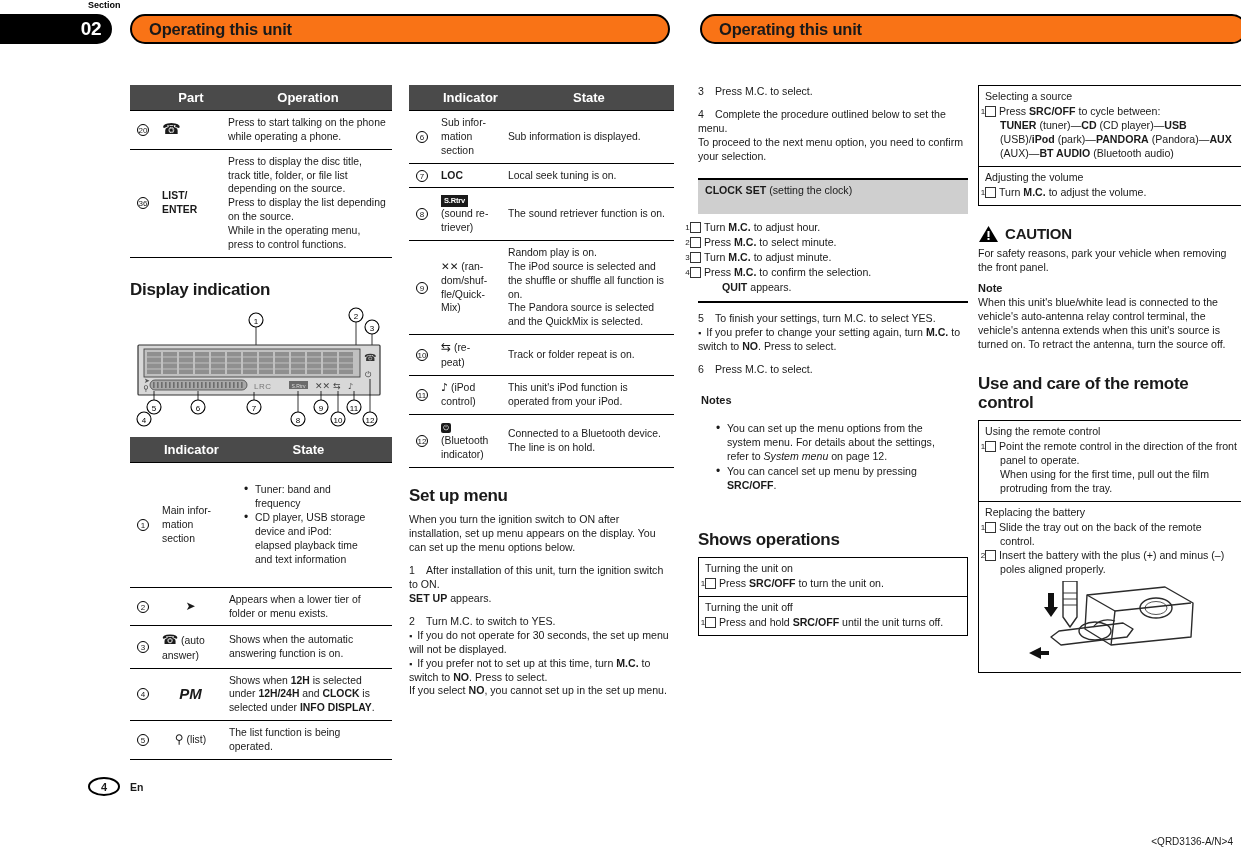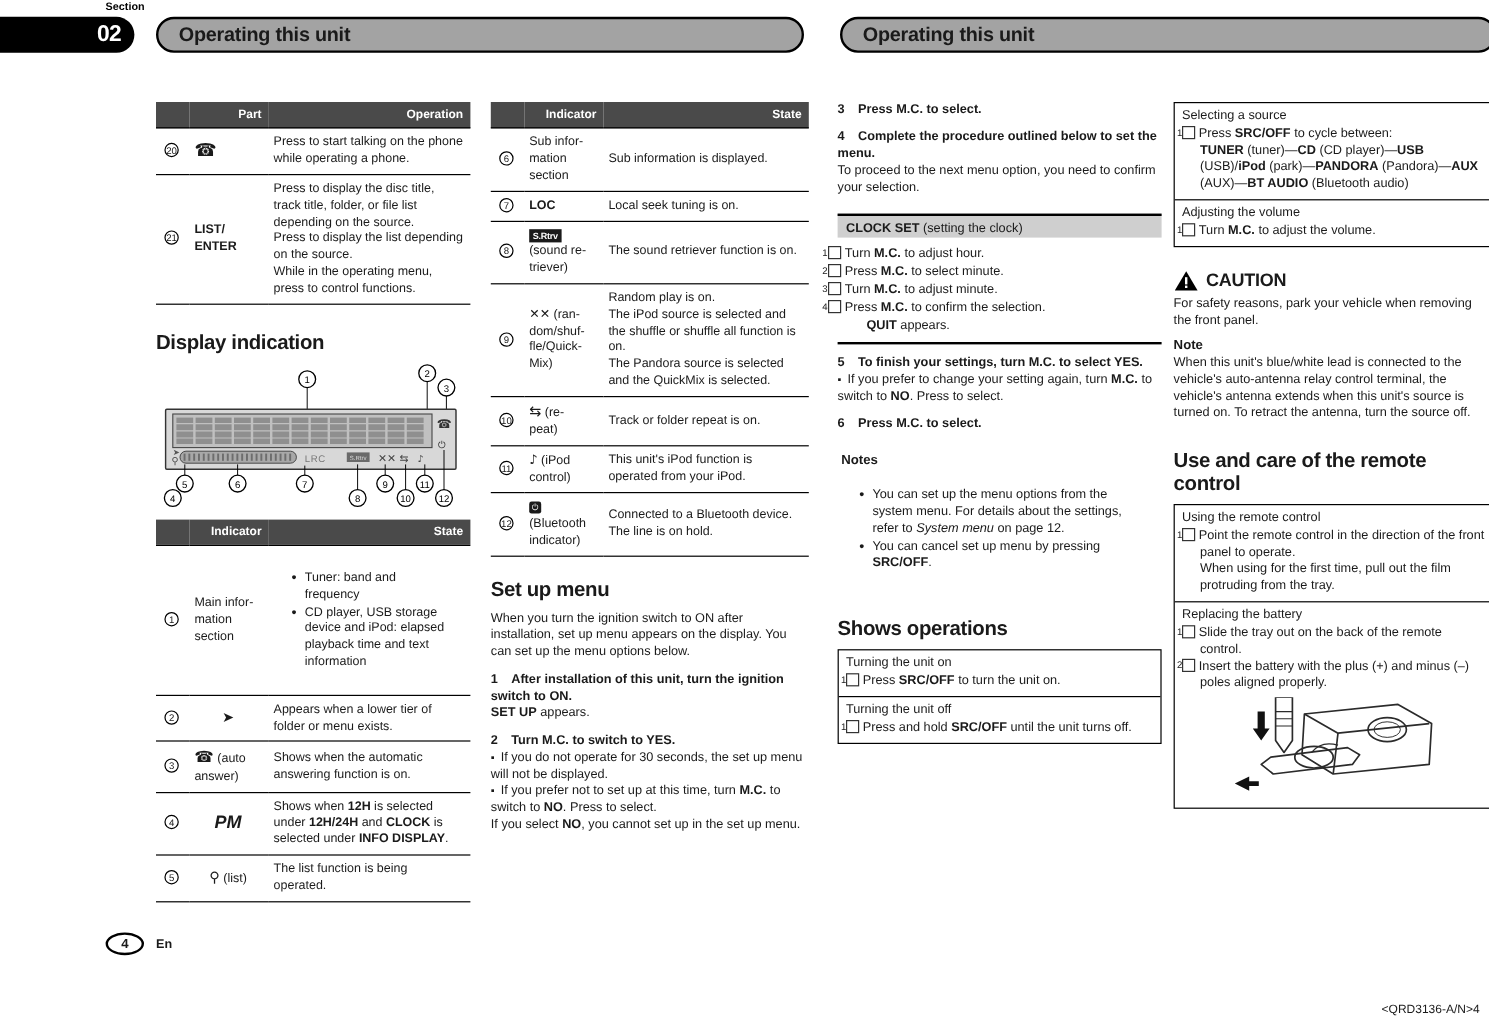--- a/index.html
+++ b/index.html
@@ -26,42 +26,42 @@
     font-size:19px;
     letter-spacing:-0.5px;
   }
   .section-word {
     position:absolute; left:88px; top:0px;
     font-size:9px; font-weight:bold; color:#000;
   }
   .hdr-pill {
     position:absolute; height:30px;
     border:2px solid #000; border-radius:16px;
-    background:#a3a3a3;
+    background:#f97316;
     display:flex; align-items:center;
     padding-left:17px;
     font-size:16.5px; font-weight:bold;
     letter-spacing:-0.2px;
   }
   #hdr-left  { left:130px; top:14px; width:540px; }
   #hdr-right { left:700px; top:14px; width:547px; }
 
   
   .col { position:absolute; top:85px; font-size:10.6px; line-height:1.32; }
   #col1 { left:130px; width:262px; }
   #col2 { left:409px; width:265px; }
   #col3 { left:698px; width:270px; }
   #col4 { left:978px; width:266px; }
 
   
   table.t { width:100%; border-collapse:collapse; }
   table.t th {
     background:#4a4a4a; color:#fff;
-    font-size:10px; font-weight:bold;
-    text-align:right; padding:4px 6px 4px 6px;
+    font-size:13px; font-weight:bold;
+    text-align:center; padding:4px 6px 4px 6px;
   }
   table.t td {
     border-top:1px solid #000;
     padding:5px 6px 5px 4px;
     vertical-align:middle;
     font-size:10.4px; line-height:1.33;
   }
   table.t tr.last td { border-bottom:1.6px solid #000; }
   table.t thead tr th { border:none; }
   .c-num { width:28px; text-align:center; vertical-align:middle; }
@@ -95,35 +95,35 @@
 
   h2.head {
     font-size:17px; font-weight:bold; margin:0 0 8px 0; letter-spacing:-0.3px;
     line-height:1.12;
   }
   h3.sub { font-size:11px; font-weight:bold; margin:6px 0 1px 0; }
   p { margin:0 0 0 0; } .sp8 { height:8px; }
   .sp10{ height:10px;} .sp14{height:14px;}
   .sp18{ height:18px;} .sp22{height:22px;}
 
-  .step { font-weight:bold; margin-top:9px; }
+  .step { font-weight:normal; margin-top:9px; }
   .step .n { display:inline-block; width:17px; }
 
   
   .opbox { border:1.6px solid #000; }
   .opbox .row { border-bottom:1.4px solid #000; padding:4px 6px 5px 6px; }
   .opbox .row:last-child { border-bottom:none; }
   .opbox .ttl { margin-bottom:1px; }
   .opbox .li { padding-left:15px; text-indent:-15px; margin-top:0px; }
   .opbox .cont { padding-left:15px; }
 
   
   .greybar {
     background:#cfcfcf; border-top:2.4px solid #000;
-    padding:4px 7px 0 7px; font-size:10.6px;
+    padding:4px 7px 16px 7px; font-size:10.6px;
   }
   .clocklist { padding:7px 0 6px 8px; }
   .clocklist .li { text-indent:-16px; margin-bottom:1px; }
   .clocklist .cont { padding-left:16px; }
   .rulebot { border-bottom:2.4px solid #000; }
 
   
   .caution { display:flex; align-items:center; gap:6px; margin-bottom:3px; }
   .caution .lbl { font-size:15px; font-weight:bold; letter-spacing:-0.2px; }
 
@@ -178,21 +178,21 @@
           <td class="c-num">
             <span class="circnum">20</span>
           </td>
           <td class="c-part">
             <span class="icon-g" style="font-size:15px;display:inline-block;transform:scaleX(-1);padding-left:8px;">☎</span>
           </td>
           <td>Press to start talking on the phone while operating a phone.</td>
         </tr>
         <tr class="last">
           <td class="c-num">
-            <span class="circnum">21</span>
+            <span class="circnum">36</span>
           </td>
           <td class="c-part" style="font-weight:bold;">LIST/<br>ENTER</td>
           <td>Press to display the disc title, track title, folder, or file list depending on the source.<br>Press to display the list depending on the source.<br>While in the operating menu, press to control functions.</td>
         </tr>
       </tbody>
     </table>
 
     <div class="sp22"></div>
     <h2 class="head">Display indication</h2>
 

